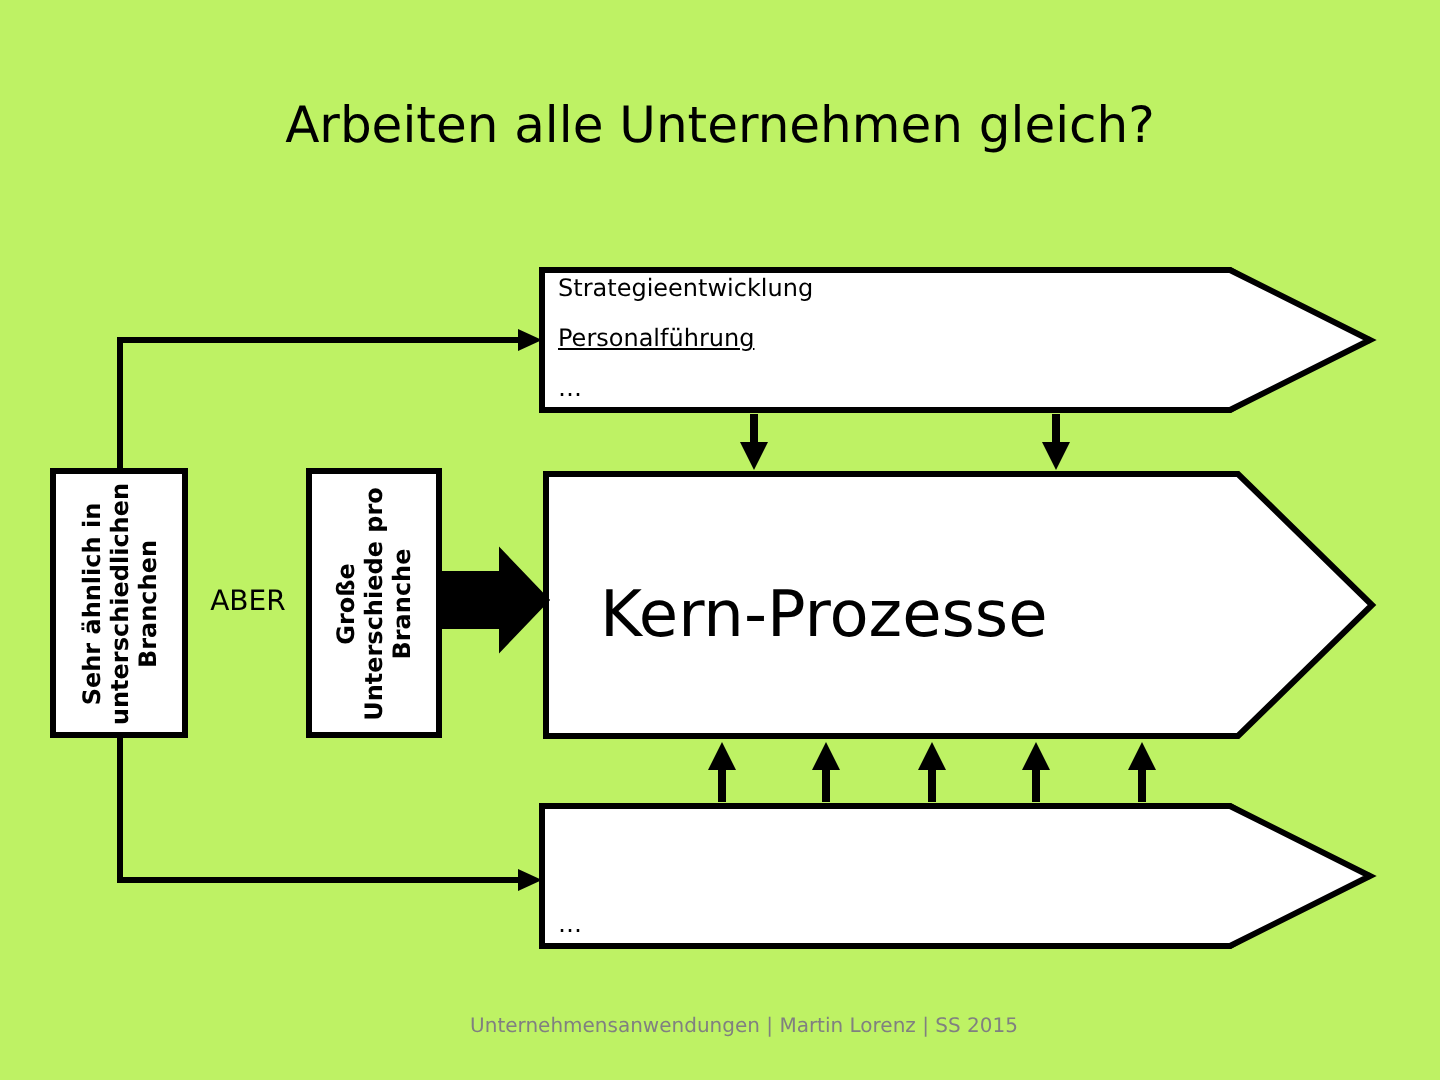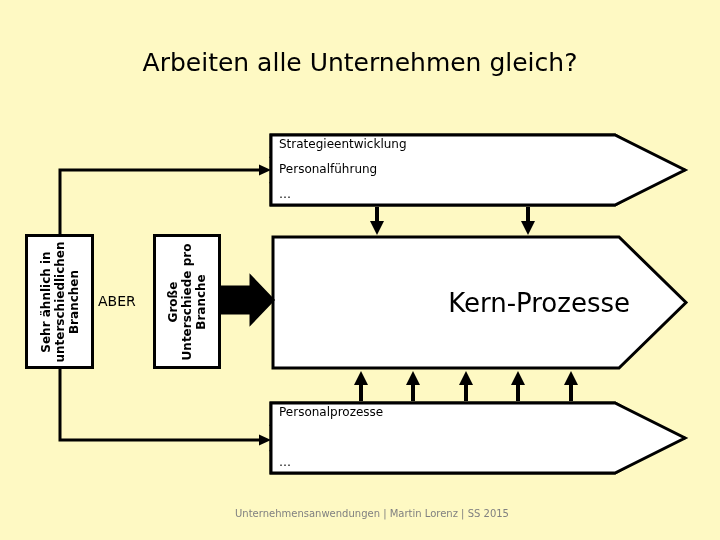--- a/index.html
+++ b/index.html
@@ -7,21 +7,21 @@
     padding: 0;
     background: #ffffff;
   }
   body {
     font-family: "DejaVu Sans", sans-serif;
   }
   #slide {
     position: relative;
     width: 720px;
     height: 540px;
-    background: #fef9c3;
+    background: #bef264;
     overflow: hidden;
   }
 
   
   .slide-title {
     position: absolute;
     left: 40px;
     top: 48px;
     width: 640px;
     font-family: "DejaVu Sans", sans-serif;
@@ -58,23 +58,23 @@
     font-size: 12px;
     color: #000000;
     white-space: nowrap;
     line-height: 1;
   }
 
   
   .core-label {
     position: absolute;
     font-family: "DejaVu Sans", sans-serif;
-    font-size: 26px;
-    color: #000000;
-    text-align: right;
+    font-size: 32px;
+    color: #000000;
+    text-align: left;
     white-space: nowrap;
   }
 
   
   .vbox {
     position: absolute;
     border: 3px solid #000000;
     background: #ffffff;
     box-sizing: border-box;
   }
@@ -95,20 +95,21 @@
     display: block;
   }
 
   
   .aber {
     position: absolute;
     font-family: "DejaVu Sans", sans-serif;
     font-size: 14px;
     color: #000000;
     white-space: nowrap;
+    text-align: center;
   }
 
   
   #connectors {
     position: absolute;
     left: 0;
     top: 0;
     width: 720px;
     height: 540px;
     pointer-events: none;
@@ -154,39 +155,38 @@
       <path class="chev-path" d="M 2,2 L 346,2 L 382,22.5 L 346,23.6 L 2,23.6 Z"></path>
 
       <path class="chev-path" d="M 2,25.2 L 346,25.2 L 416,37 L 346,48.8 L 2,48.8 Z"></path>
 
       <path class="chev-path" d="M 2,50.4 L 346,50.4 L 382,51.5 L 346,72 L 2,72 Z"></path>
 
       <path class="chev-path" fill="none" d="M 2,2 L 346,2 L 416,37 L 346,72 L 2,72 Z"></path>
     </svg>
   </div>
   <div class="row-label" style="left:279px; top:138px; width:300px;">Strategieentwicklung</div>
-  <div class="row-label" style="left:279px; top:163px; width:300px;">Personalführung</div>
+  <div class="row-label" style="left:279px; top:163px; width:300px;text-decoration:underline;">Personalführung</div>
   <div class="row-label" style="left:279px; top:188px; width:300px;">…</div>
 
   <div class="chevron-block" style="left:271px; top:235px; width:418px; height:136px;">
     <svg class="chevron-svg" width="418" height="136" viewBox="0 0 418 136">
       <path class="chev-path" d="M 2,2 L 348,2 L 415,67.5 L 348,133 L 2,133 Z"></path>
     </svg>
   </div>
   <div class="core-label" style="left:300px; top:288px; width:330px;">Kern-Prozesse</div>
 
   <div class="chevron-block" style="left:269px; top:401px; width:420px; height:74px;">
     <svg class="chevron-svg" width="420" height="74" viewBox="0 0 420 74">
       <path class="chev-path" d="M 2,2 L 346,2 L 382,22.5 L 346,23.6 L 2,23.6 Z"></path>
       <path class="chev-path" d="M 2,25.2 L 346,25.2 L 416,37 L 346,48.8 L 2,48.8 Z"></path>
       <path class="chev-path" d="M 2,50.4 L 346,50.4 L 382,51.5 L 346,72 L 2,72 Z"></path>
       <path class="chev-path" fill="none" d="M 2,2 L 346,2 L 416,37 L 346,72 L 2,72 Z"></path>
     </svg>
   </div>
-  <div class="row-label" style="left:279px; top:406px; width:300px;">Personalprozesse</div>
   <div class="row-label" style="left:279px; top:456px; width:300px;">…</div>
 
   <div class="vbox" style="left:25px; top:234px; width:69px; height:135px;">
     <div class="vbox-inner">
       <span>Sehr ähnlich in</span>
       <span>unterschiedlichen</span>
       <span>Branchen</span>
     </div>
   </div>
 

